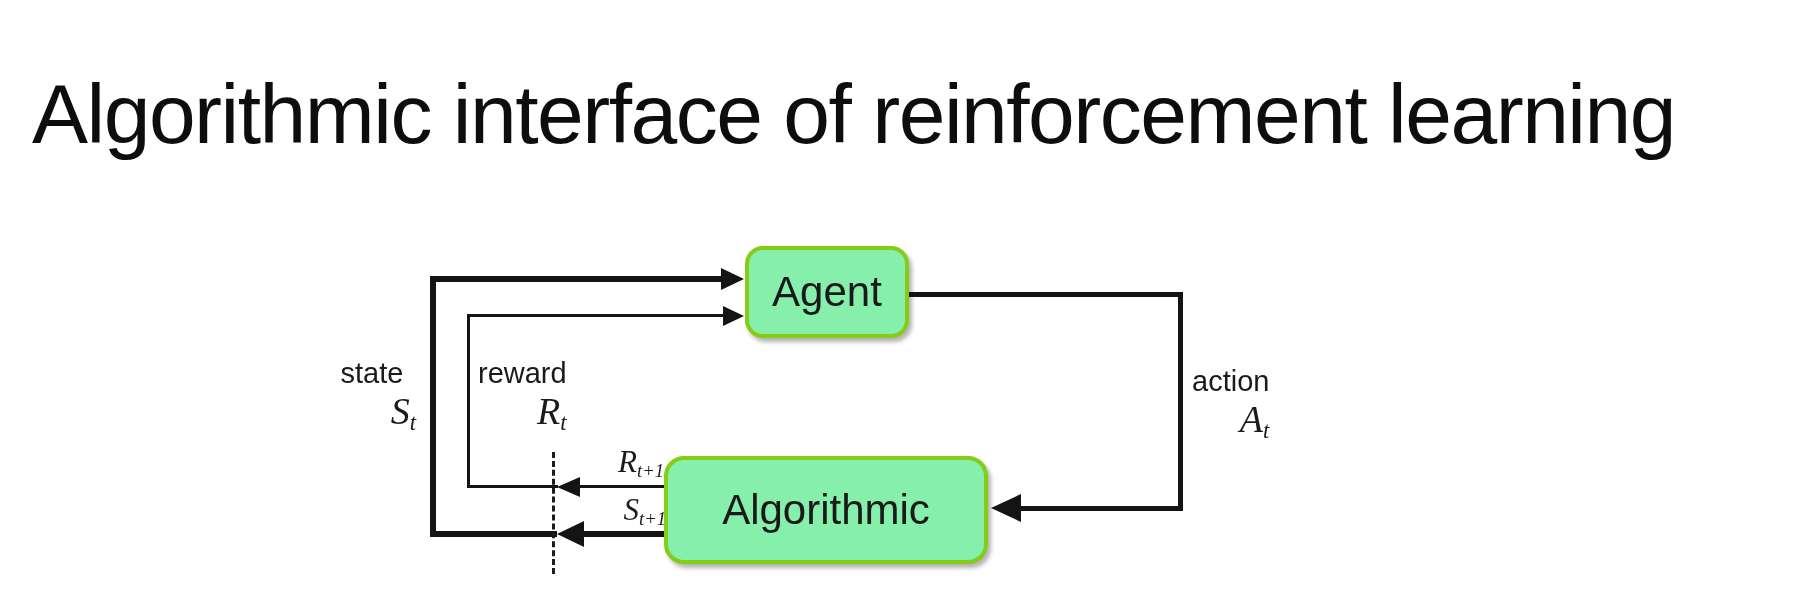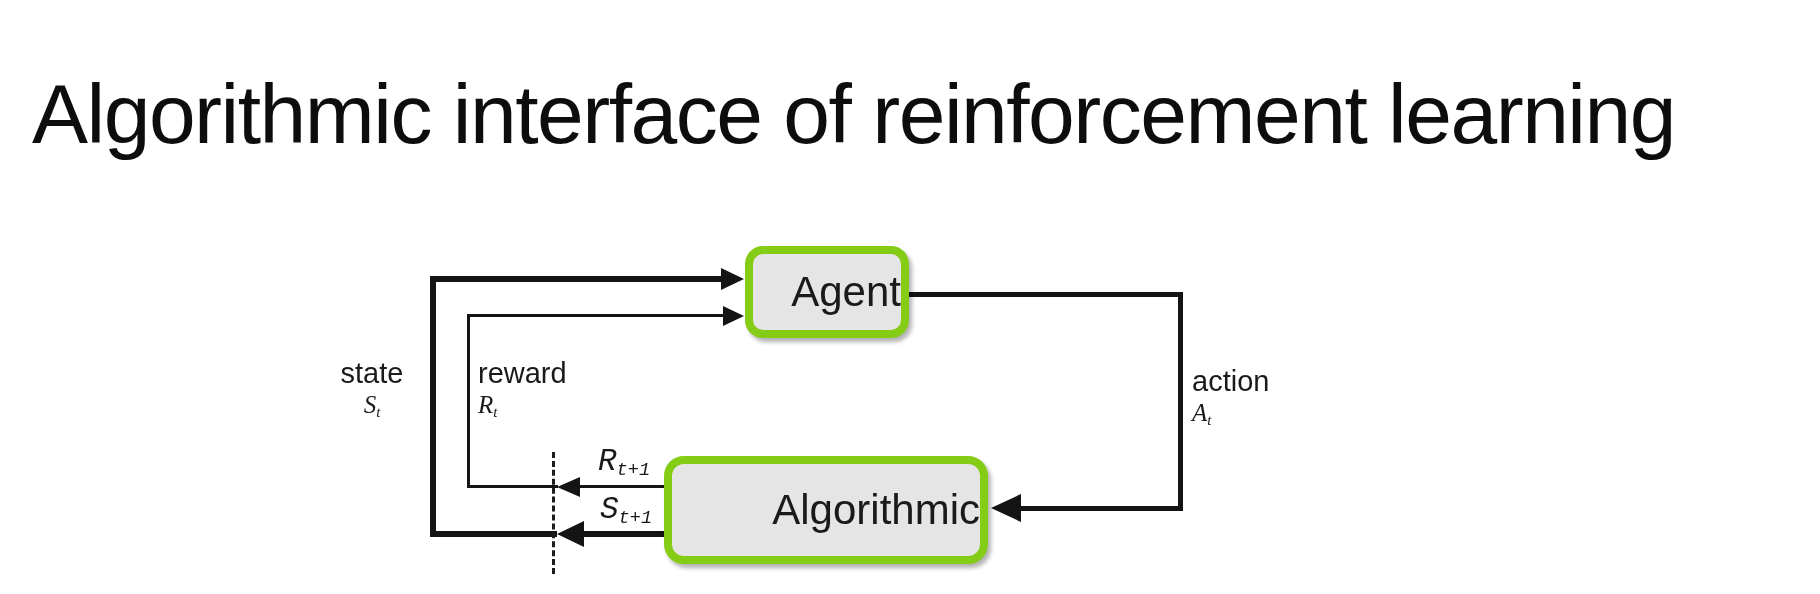--- a/index.html
+++ b/index.html
@@ -25,26 +25,26 @@
     color: #0d0d0d;
     white-space: nowrap;
   }
 
   
   .diagram { position: absolute; inset: 0; }
 
   
   .node {
     position: absolute;
-    background: #e5e5e5;
-    border: 8px solid #84cc16;
+    background: #86efac;
+    border: 4px solid #84cc16;
     box-sizing: border-box;
     display: flex;
     align-items: center;
-    justify-content: flex-end;
+    justify-content: center;
     box-shadow: 3px 4px 4px rgba(0,0,0,0.30);
   }
   .node-agent {
     left: 745px; top: 246px;
     width: 164px; height: 92px;
     border-radius: 18px;
   }
   .node-env {
     left: 664px; top: 456px;
     width: 324px; height: 108px;
@@ -121,44 +121,45 @@
   .edge-label { position: absolute; line-height: 1.05; }
   .edge-word {
     font-family: "Liberation Sans", sans-serif;
     font-size: 29px;
     color: #1a1a1a;
     display: block;
   }
   .edge-math {
     font-family: "Liberation Serif", serif;
     font-style: italic;
-    font-size: 25px;
+    font-size: 38px;
     color: #1a1a1a;
     display: block;
     margin-top: 4px;
+    text-align: right;
   }
   .edge-math sub, .flow-math sub {
     font-size: 60%;
     font-style: italic;
     vertical-align: baseline;
     position: relative;
     top: 0.25em;
     letter-spacing: 0;
   }
   .label-state  { left: 328px; top: 358px; width: 88px; text-align: center; }
   .label-reward { left: 478px; top: 358px; text-align: left; }
   .label-action { left: 1192px; top: 366px; text-align: left; }
 
   .flow-math {
     position: absolute;
-    font-family: Liberation Mono, monospace;
+    font-family: Liberation Serif, serif;
     font-style: italic;
     font-size: 31px;
     color: #1a1a1a;
-    text-align: center;
+    text-align: right;
     width: 80px;
   }
   .label-next-reward { left: 584px; top: 444px; }
   .label-next-state  { left: 586px; top: 492px; }
 </style>
 </head>
 <body>
 
 <div class="slide">
 

